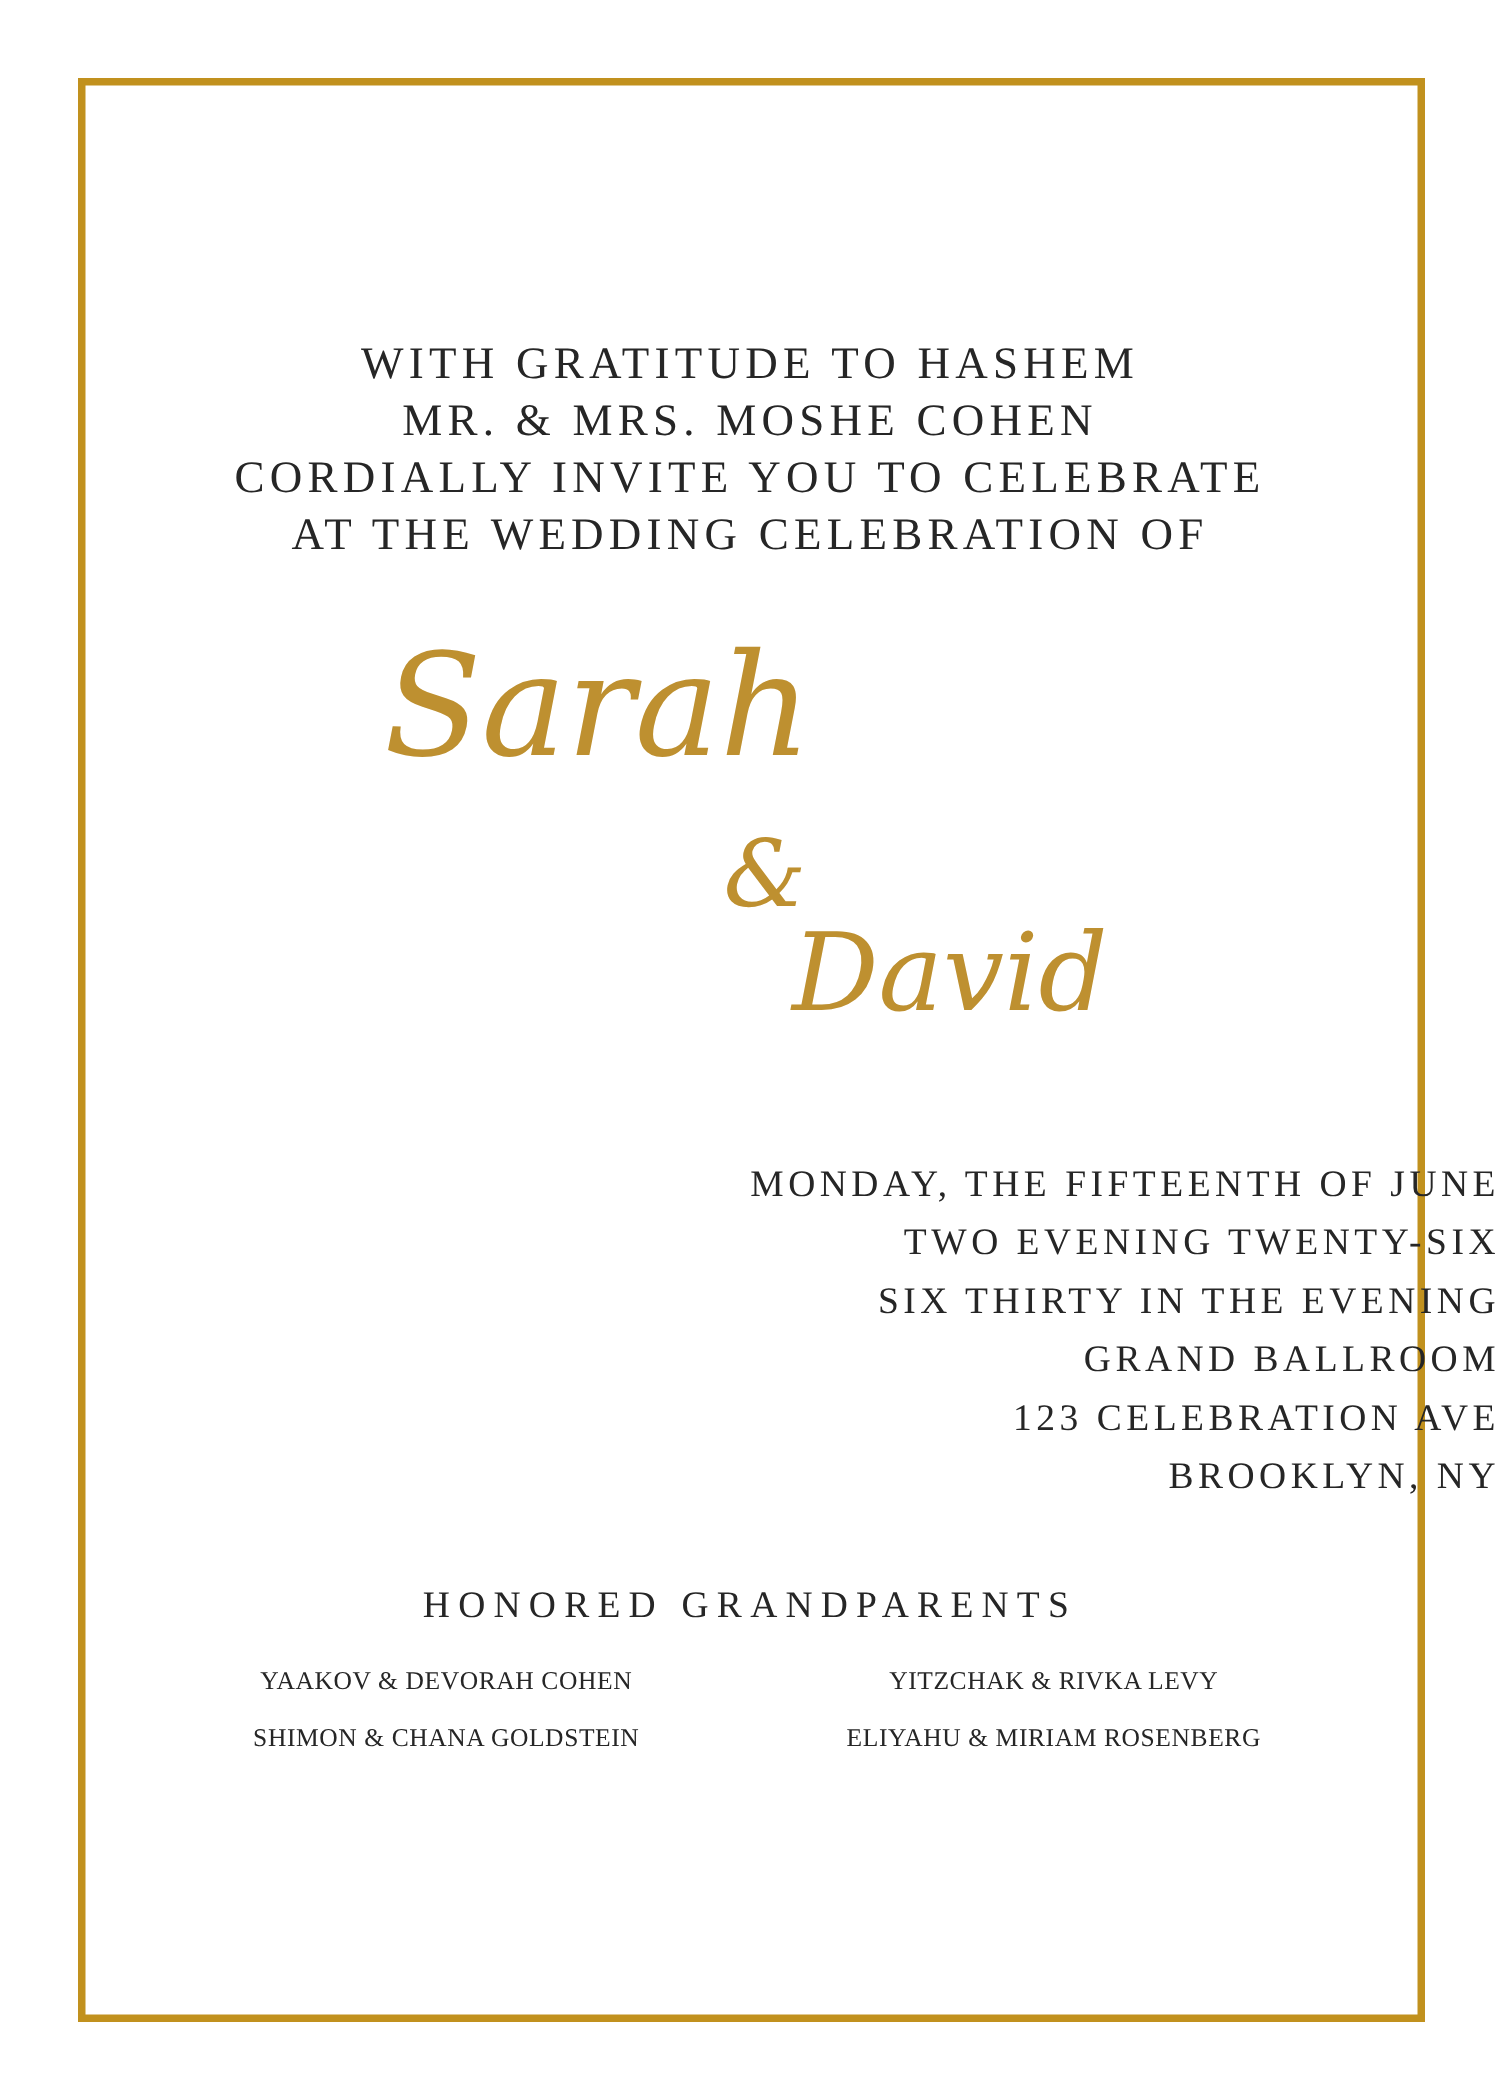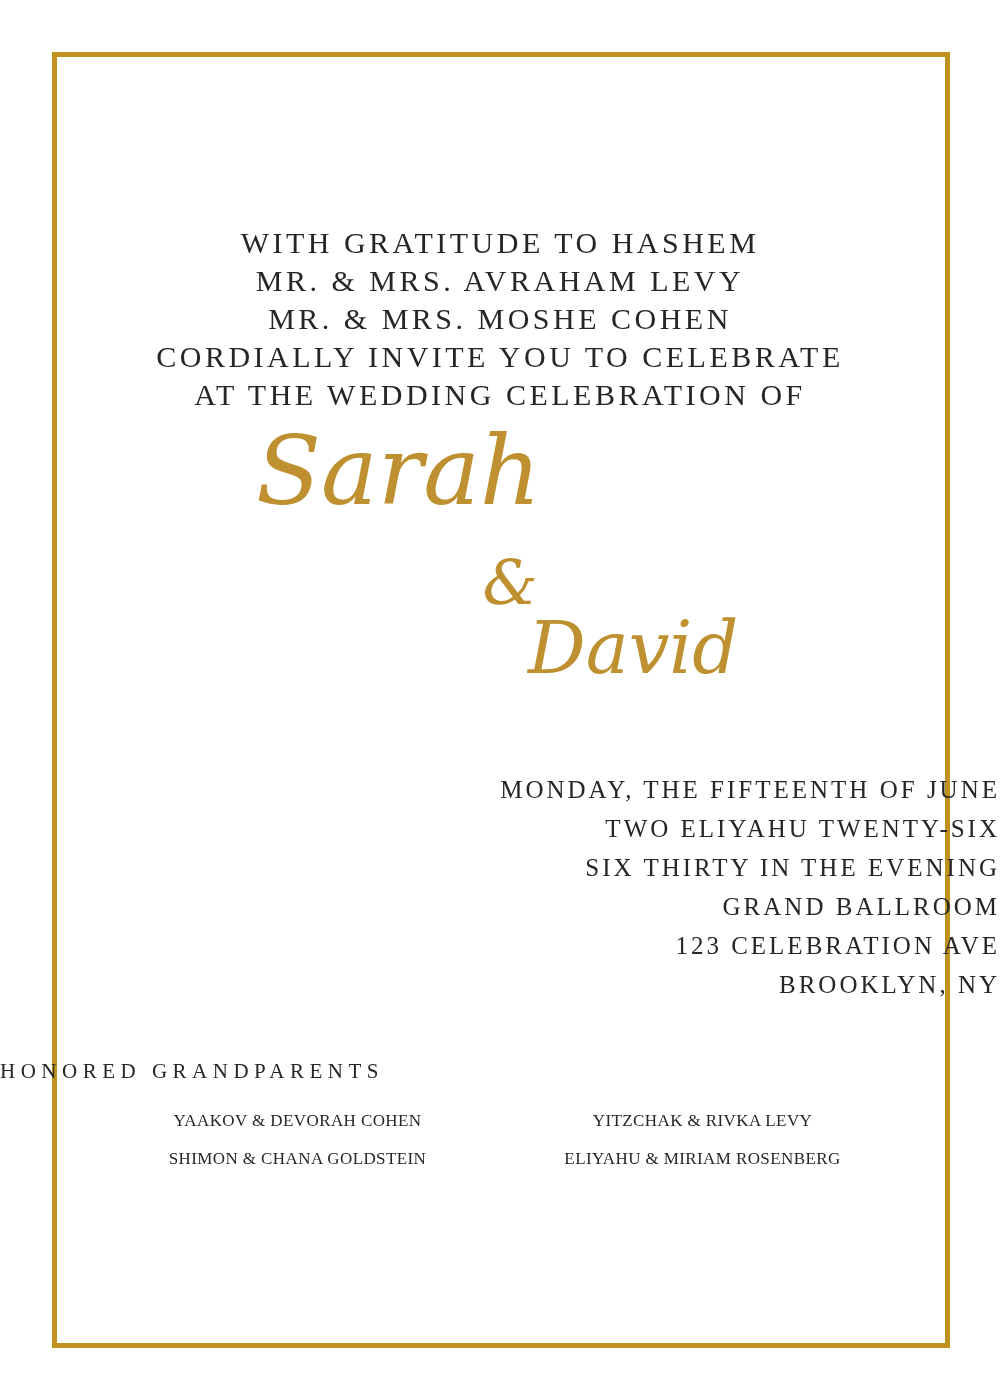--- a/index.html
+++ b/index.html
@@ -81,21 +81,22 @@
     left: 528px;
     top: 612px;
     font-size: 72px;
     line-height: 1;
   }
   .gp-title {
     position: absolute;
     top: 1058px;
     left: 0;
     width: 100%;
-    font-size: 21px;
+    text-align: center;
+    font-size: 25px;
     line-height: 26px;
     letter-spacing: 5.5px;
     color: var(--ink, #262626);
   }
   .gp-grid {
     position: absolute;
     top: 1102px;
     left: 95px;
     width: 810px;
     display: flex;
@@ -111,35 +112,34 @@
 </style>
 </head>
 <body>
 
 <div class="card">
 
   <div class="frame"></div>
 
   <div class="header-block">
     <div>WITH GRATITUDE TO HASHEM</div>
-    <div>MR. &amp; MRS. AVRAHAM LEVY</div>
     <div>MR. &amp; MRS. MOSHE COHEN</div>
     <div>CORDIALLY INVITE YOU TO CELEBRATE</div>
     <div>AT THE WEDDING CELEBRATION OF</div>
   </div>
 
   <div class="names-block">
     <div class="script bride">Sarah</div>
     <div class="script amp">&amp;</div>
     <div class="script groom">David</div>
   </div>
 
   <div class="details-block">
     <div>MONDAY, THE FIFTEENTH OF JUNE</div>
-    <div>TWO ELIYAHU TWENTY-SIX</div>
+    <div>TWO EVENING TWENTY-SIX</div>
     <div>SIX THIRTY IN THE EVENING</div>
     <div>GRAND BALLROOM</div>
     <div>123 CELEBRATION AVE</div>
     <div>BROOKLYN, NY</div>
   </div>
 
   <div class="gp-title">HONORED GRANDPARENTS</div>
 
   <div class="gp-grid">
     <div class="gp-col">

